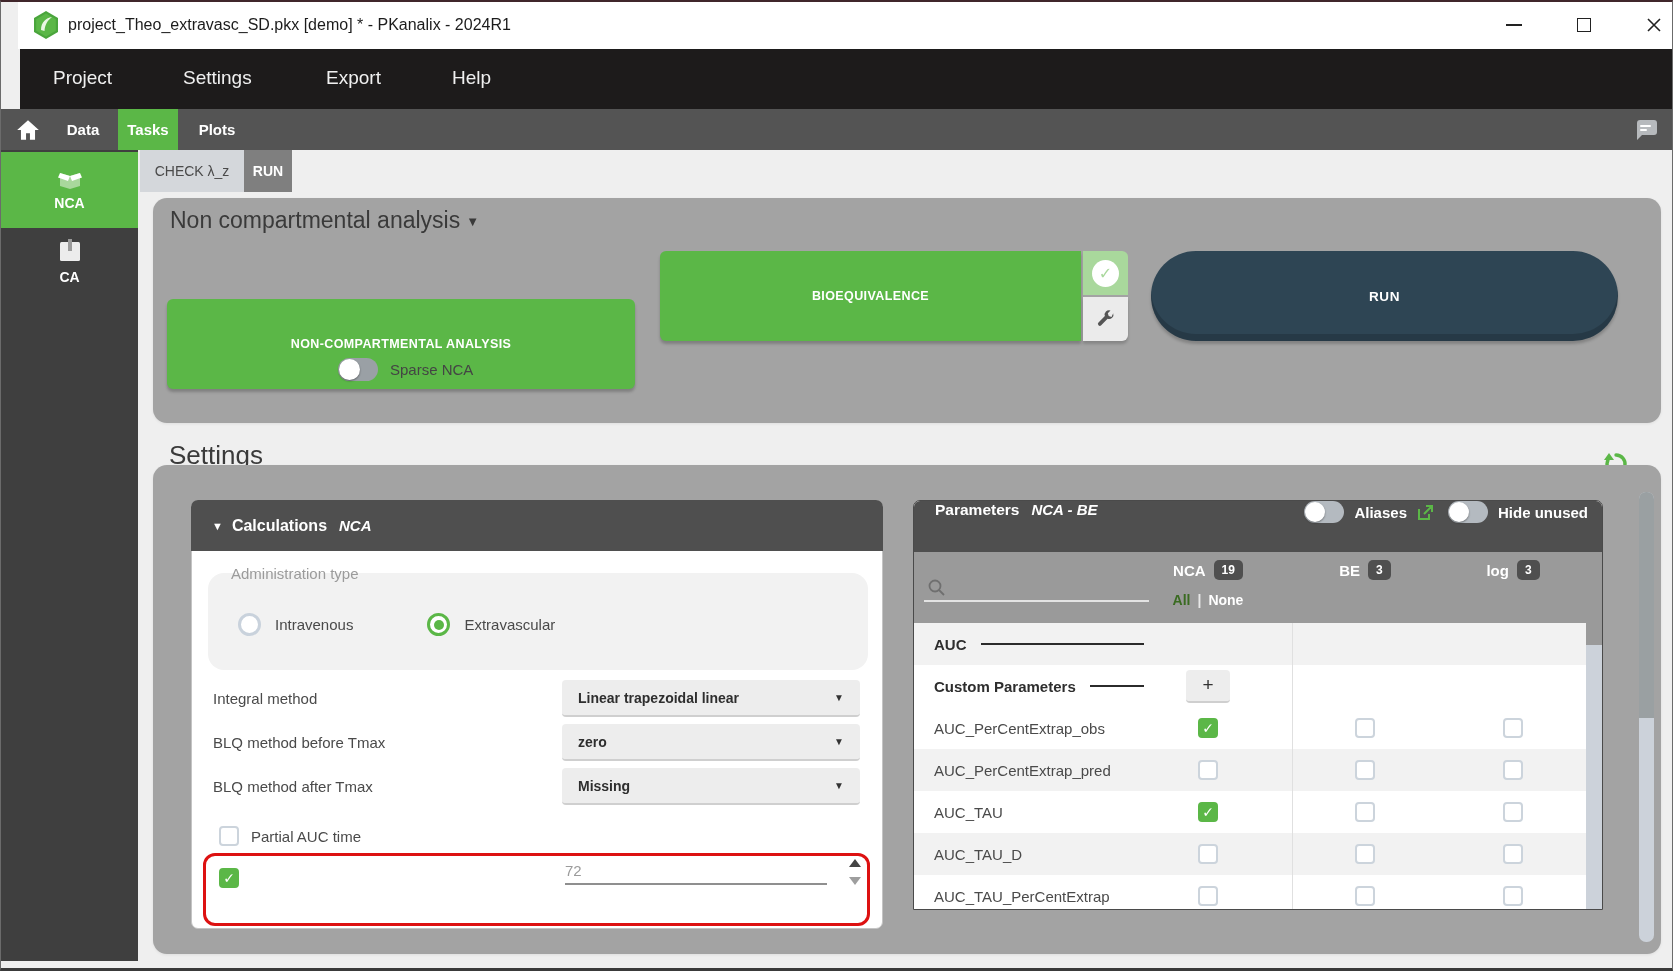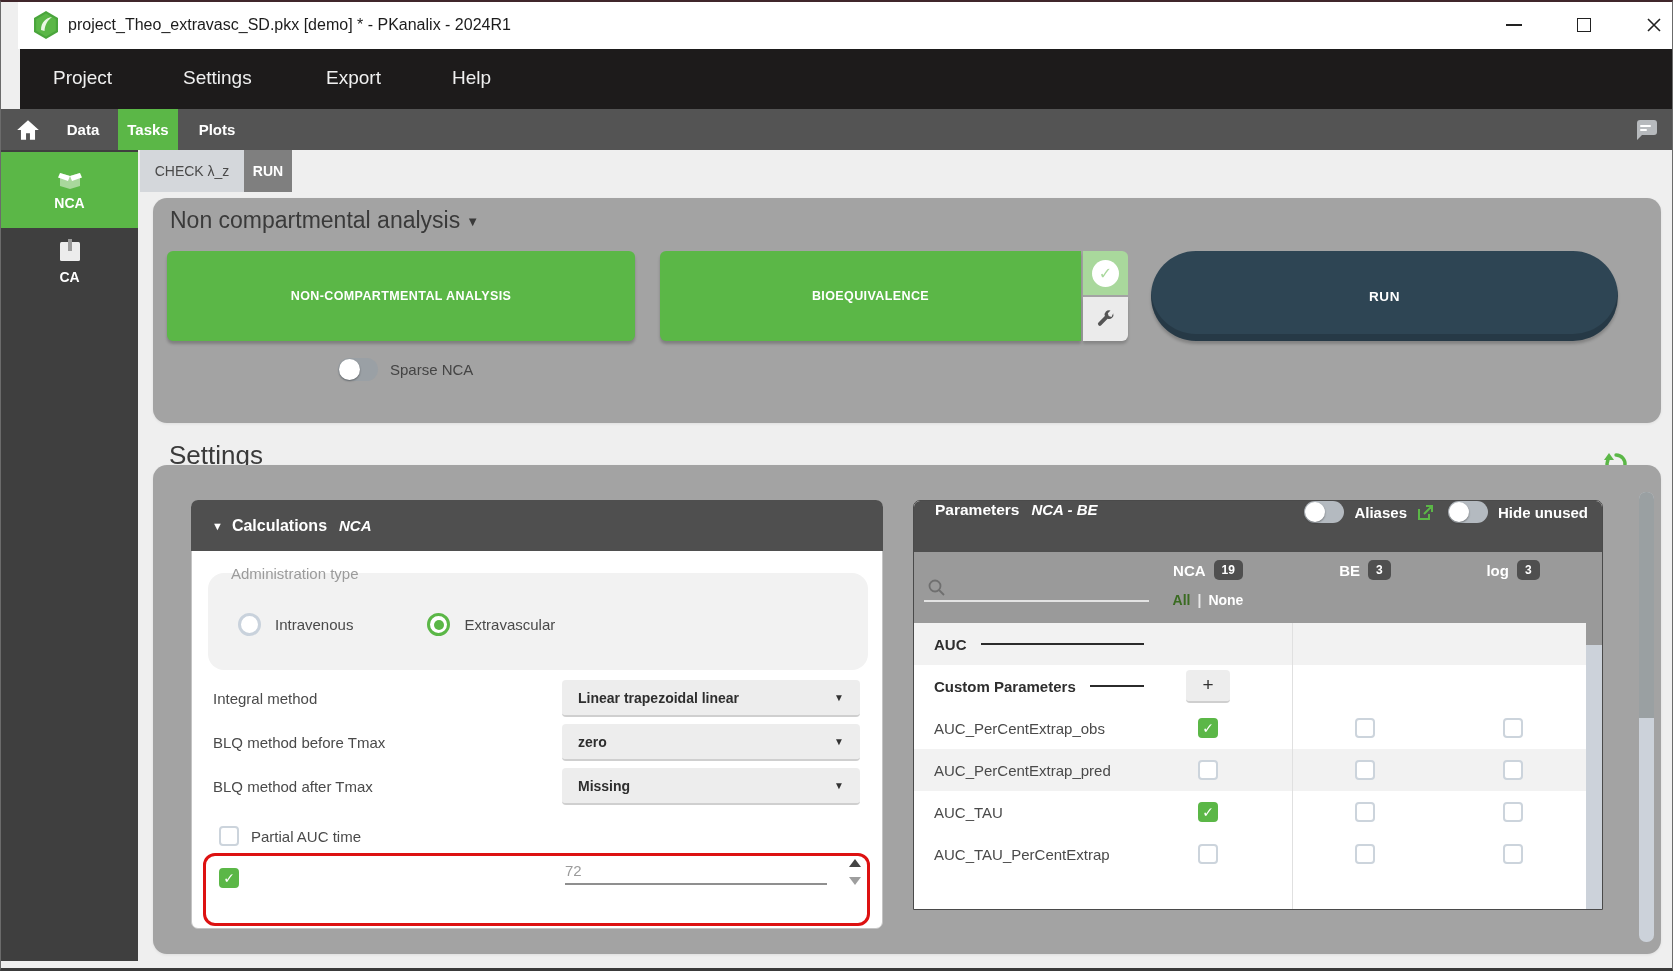--- a/index.html
+++ b/index.html
@@ -44,21 +44,21 @@
   
   .card { position:absolute; background:#a3a3a3; border-radius:14px; box-shadow:0 1px 3px rgba(0,0,0,.07);padding-left:36px; }
   .card1 { left:152px; top:196px; width:1508px; height:225px; }
   .card2 { left:152px; top:463px; width:1508px; height:489px; }
 
   .nca-title { position:absolute; left:17px; top:9px; font-size:23px; color:#3a3a3a; }
   .nca-title .caret { font-size:13px; vertical-align:middle; margin-left:6px; }
 
   .task-btn { position:absolute; top:53px; height:90px; background:#5bb747; border:none; border-radius:6px;
               color:#fff; font-weight:bold; font-size:12.5px; letter-spacing:.4px; box-shadow:0 3px 3px rgba(0,0,0,.22); cursor:pointer; }
-  .btn-nca { left:14px; width:468px; }
+  .btn-nca { left:14px; width:468px;margin-top:48px; }
   .btn-be  { left:507px; width:421px; border-top-right-radius:0; border-bottom-right-radius:0; }
   .be-side { position:absolute; left:930px; top:53px; width:45px; height:90px; }
   .be-check-cell { position:absolute; left:0; top:0; width:45px; height:44px; background:#a9d89c; border-top-right-radius:6px;
                    display:flex; align-items:center; justify-content:center; }
   .be-check-circle { width:27px; height:27px; border-radius:50%; background:#fff; color:#a9d89c; font-weight:bold; font-size:16px;
                      display:flex; align-items:center; justify-content:center; }
   .be-wrench-cell { position:absolute; left:0; top:46px; width:45px; height:44px; background:#ebebeb; border-bottom-right-radius:6px;
                     display:flex; align-items:center; justify-content:center; box-shadow:0 3px 3px rgba(0,0,0,.18); }
   .run-pill { position:absolute; left:998px; top:53px; width:467px; height:90px; border:none; border-radius:46px;
               background:#2e4554; color:#fff; font-weight:bold; font-size:13.5px; letter-spacing:.6px;
@@ -397,20 +397,32 @@
             <div class="cbcell cell-nca">
               <span class="cb on">✓</span>
             </div>
             <div class="cbcell cell-be">
               <span class="cb"></span>
             </div>
             <div class="cbcell cell-log">
               <span class="cb"></span>
             </div>
           </div>
+          <div class="prow alt">
+            <div class="pname">AUC_TAU_D</div>
+            <div class="cbcell cell-nca">
+              <span class="cb"></span>
+            </div>
+            <div class="cbcell cell-be">
+              <span class="cb"></span>
+            </div>
+            <div class="cbcell cell-log">
+              <span class="cb"></span>
+            </div>
+          </div>
           <div class="prow">
             <div class="pname">AUC_TAU_PerCentExtrap</div>
             <div class="cbcell cell-nca">
               <span class="cb"></span>
             </div>
             <div class="cbcell cell-be">
               <span class="cb"></span>
             </div>
             <div class="cbcell cell-log">
               <span class="cb"></span>

